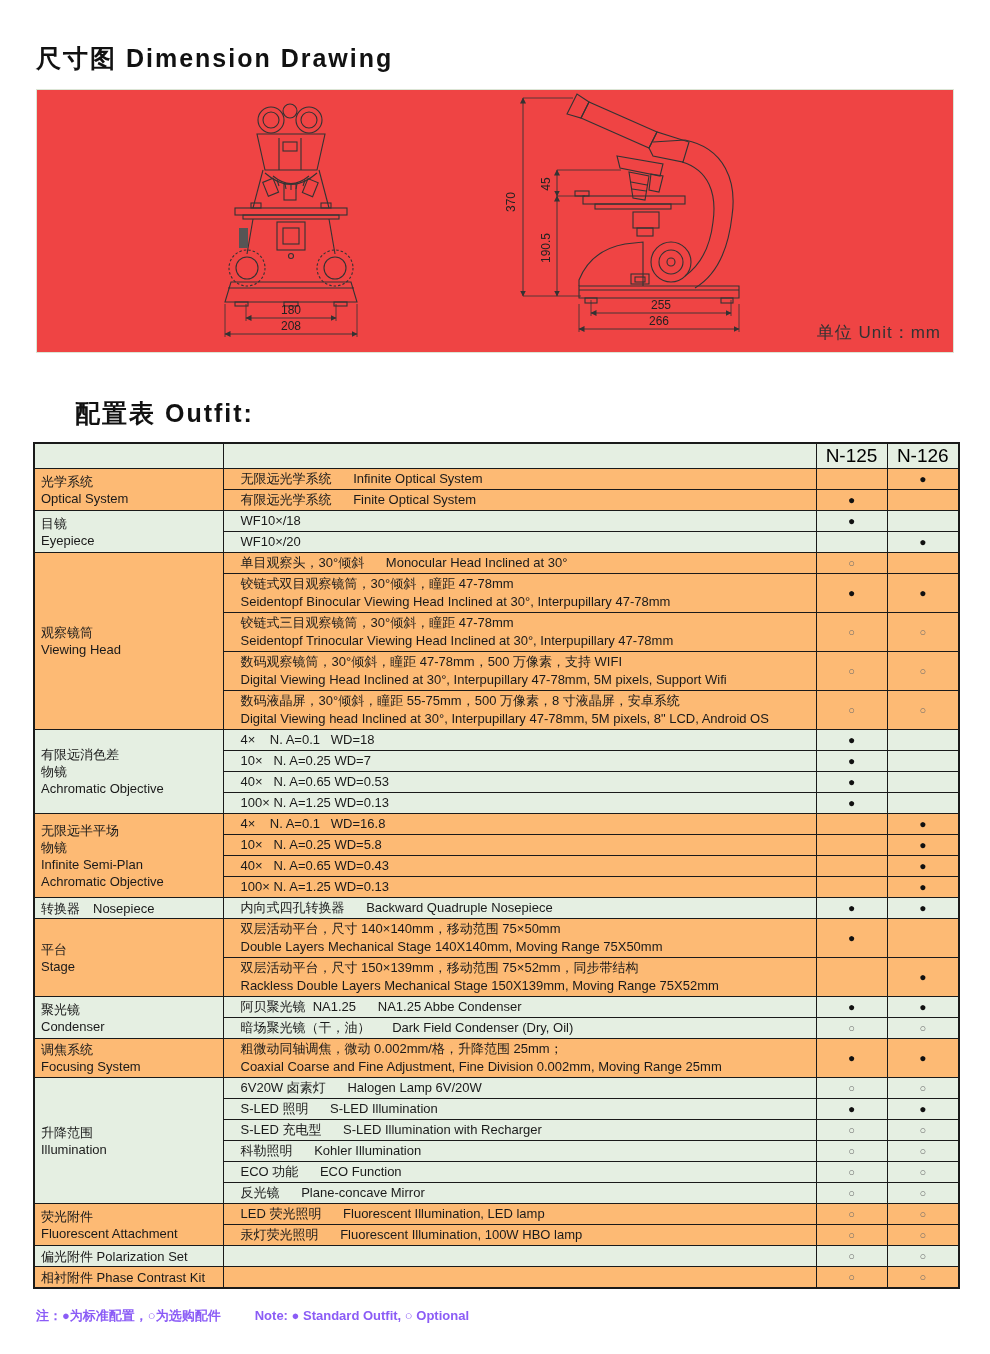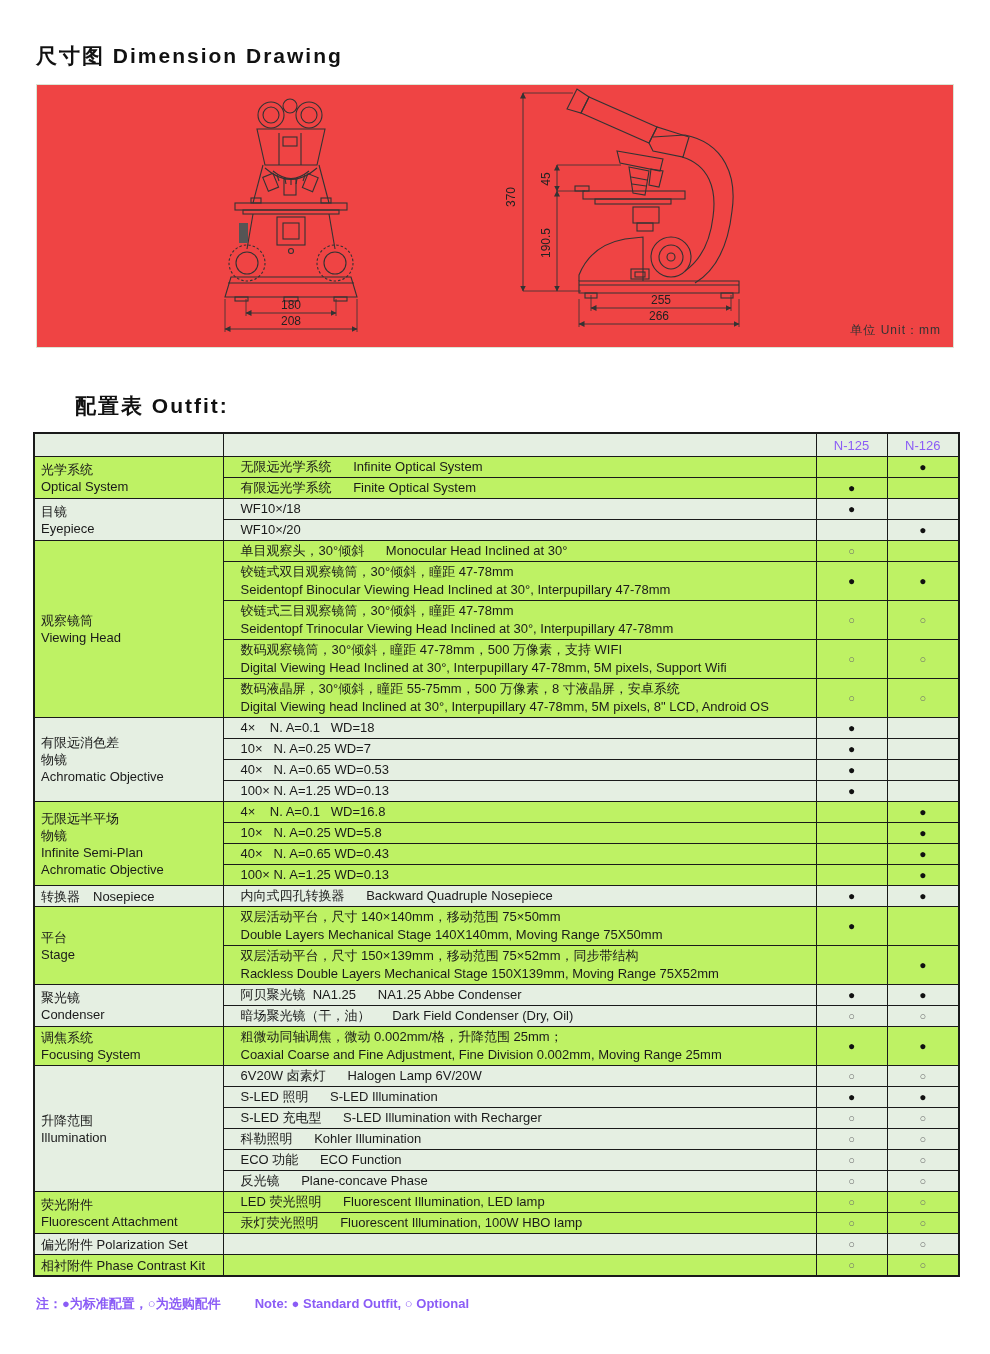--- a/index.html
+++ b/index.html
@@ -1,33 +1,33 @@
 <!DOCTYPE html>
 <html><head>
 <meta charset="utf-8">
 <style>
   html,body{margin:0;padding:0;background:#ffffff;}
   body{width:990px;height:1354px;font-family:"Liberation Sans","DejaVu Sans",sans-serif;color:#1a1a1a;position:relative;}
-  .title{font-size:21px;font-weight:bold;letter-spacing:2px;color:#111;margin:0;}
+  .title{font-size:25px;font-weight:bold;letter-spacing:2px;color:#111;margin:0;}
   #dim-title{padding:42px 0 14px 36px;}
   #outfit-title{padding:44px 0 12px 36px;margin-left:39px;}
   .panel{margin-left:36px;width:916px;height:262px;background:#ef4444;border:1px solid #dbe5d5;position:relative;}
-  .unit{position:absolute;right:12px;bottom:8px;font-size:12px;color:#333;letter-spacing:1px;}
+  .unit{position:absolute;right:12px;bottom:8px;font-size:17px;color:#333;letter-spacing:1px;}
   svg text{font-family:"Liberation Sans","DejaVu Sans",sans-serif;font-size:12px;fill:#222;}
   table.outfit{border-collapse:collapse;table-layout:fixed;margin-left:33px;width:925px;font-size:13px;}
   table.outfit th,table.outfit td{border:1px solid #1a1a1a;vertical-align:middle;overflow:hidden;}
   table.outfit{border:2px solid #1a1a1a;}
-  th.hdr{height:20px;font-weight:normal;font-size:13px;color:#8b5cf6;}
+  th.hdr{height:20px;font-weight:normal;font-size:19px;color:#000000;}
   td.cat{padding:1px 6px;line-height:17px;}
   td.desc{padding:1px 17px;line-height:18px;white-space:pre-wrap;}
   td.mark{text-align:center;line-height:18px;padding:1px 0;}
   td.mark.filled{font-size:12px;color:#111;}
   td.mark.open{font-size:11px;color:#6b6b6b;}
   .green{background:#e5efe2;}
-  .white{background:#bef264;}
+  .white{background:#fdba74;}
   .footnote{margin:18px 0 0 36px;font-size:13px;font-weight:bold;color:#8b5cf6;}
   .footnote .gap{display:inline-block;width:34px;}
 </style>
 </head>
 <body>
 
 <div class="page">
 
   <h1 class="title" id="dim-title"><span>尺寸图 Dimension Drawing</span></h1>
 
@@ -359,21 +359,21 @@
           <td class="desc green"><div>科勒照明      Kohler Illumination</div></td>
           <td class="mark green open">○</td>
           <td class="mark green open">○</td>
         </tr>
         <tr>
           <td class="desc green"><div>ECO 功能      ECO Function</div></td>
           <td class="mark green open">○</td>
           <td class="mark green open">○</td>
         </tr>
         <tr>
-          <td class="desc green"><div>反光镜      Plane-concave Phase</div></td>
+          <td class="desc green"><div>反光镜      Plane-concave Mirror</div></td>
           <td class="mark green open">○</td>
           <td class="mark green open">○</td>
         </tr>
         <tr>
           <td class="cat white" rowspan="2">
             <div>荧光附件</div>
             <div>Fluorescent Attachment</div>
           </td>
           <td class="desc white"><div>LED 荧光照明      Fluorescent Illumination, LED lamp</div></td>
           <td class="mark white open">○</td>

